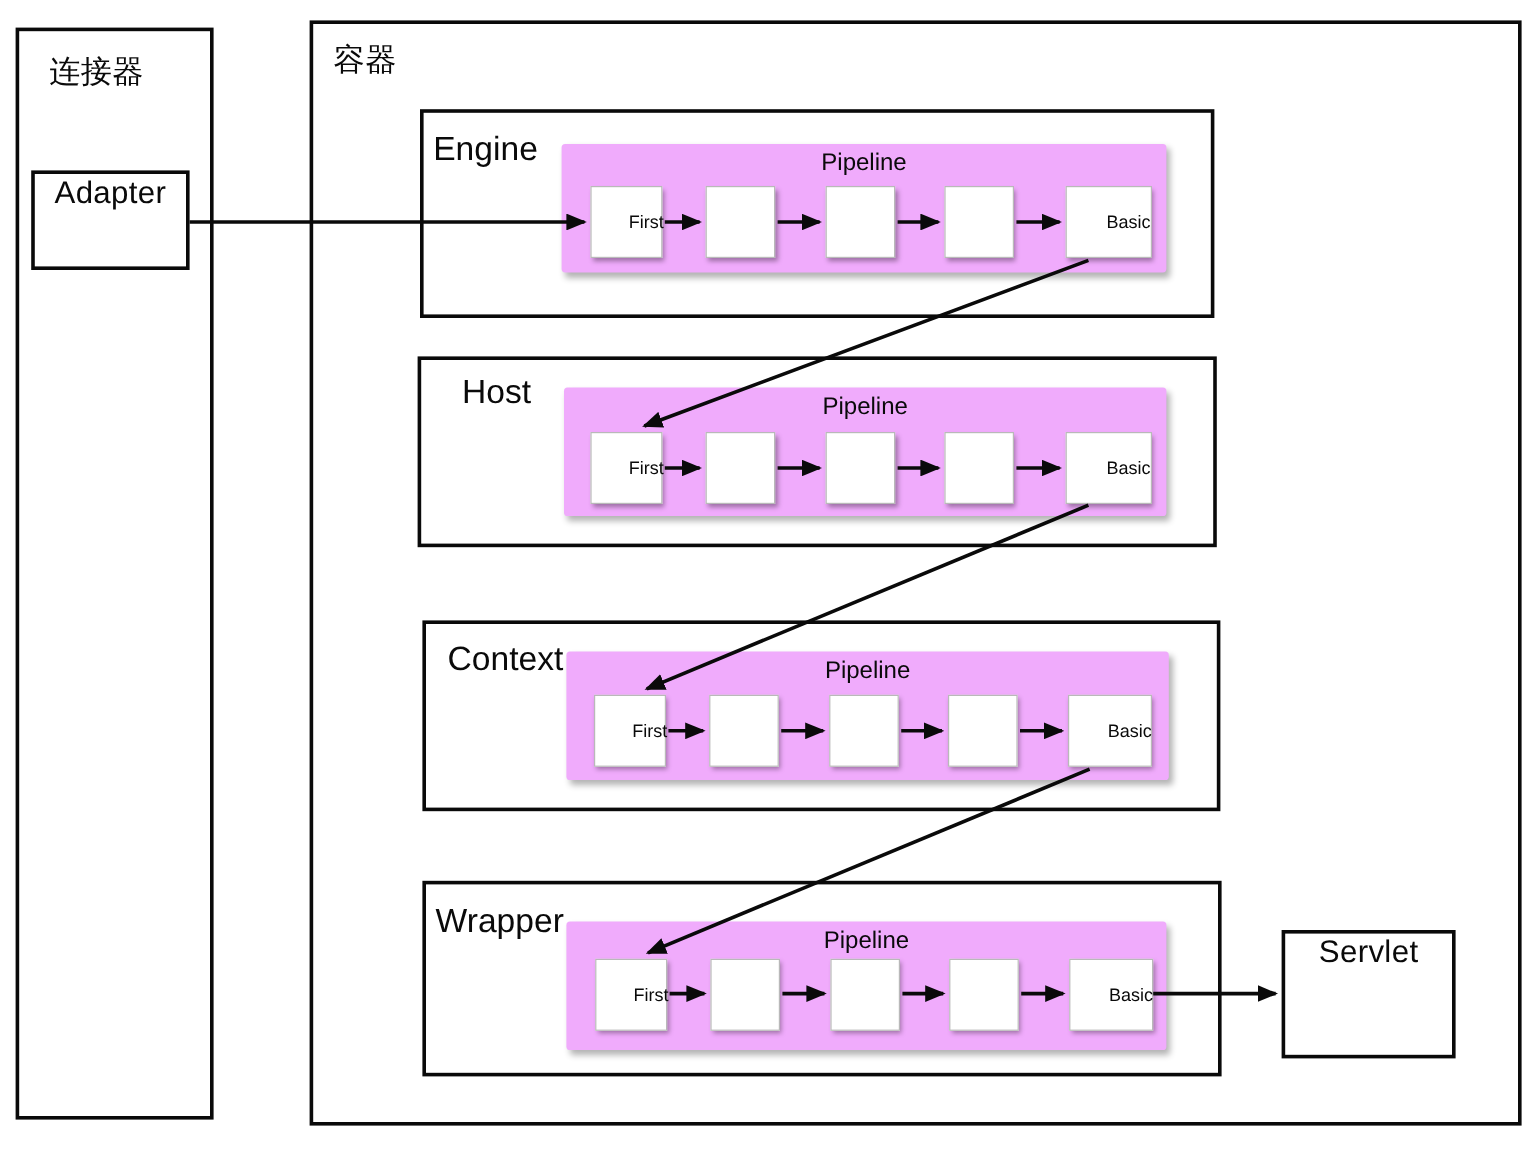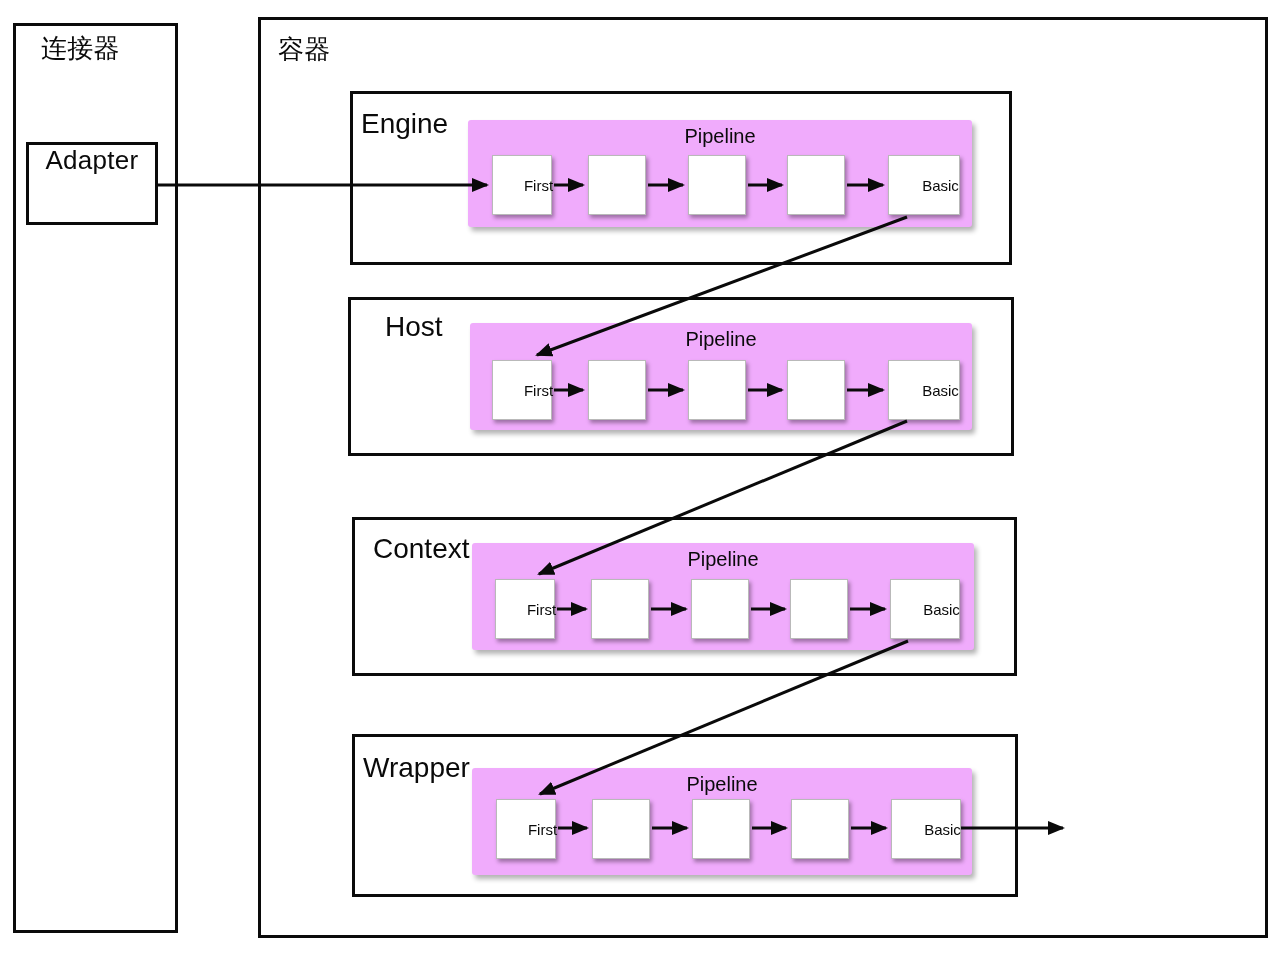--- a/index.html
+++ b/index.html
@@ -27,21 +27,21 @@
   .center-box{display:flex;justify-content:center;}
   .svg-overlay{position:absolute;left:0;top:0;pointer-events:none;}
   .arrow{stroke:#0a0a0a;stroke-width:3;fill:none;}
 </style>
 </head>
 <body>
 
 <div id="canvas">
 
   <div class="abs outline" style="left:13px;top:23px;width:165px;height:910px;"></div>
-  <div class="abs big-label" style="left:41px;top:31px;font-family:Liberation Mono, monospace;">连接器</div>
+  <div class="abs big-label" style="left:41px;top:42px;font-family:Liberation Mono, monospace;">连接器</div>
 
   <div class="abs outline center-box" style="left:26px;top:142px;width:132px;height:83px;">
     <span class="big-label">Adapter</span>
   </div>
 
   <div class="abs outline" style="left:258px;top:17px;width:1010px;height:921px;"></div>
   <div class="abs big-label" style="left:278px;top:32px;">容器</div>
 
   <div class="abs section" style="left:350px;top:91px;width:662px;height:174px;">
     <div class="section-label" style="left:8px;top:14px;">Engine</div>
@@ -84,20 +84,23 @@
   </div>
   <div class="abs pipeline" style="left:472px;top:768px;width:500px;height:107px;">
     <span class="pipeline-label">Pipeline</span>
   </div>
   <div class="abs valve" style="left:496px;top:799px;width:60px;height:60px;">First</div>
   <div class="abs valve" style="left:592px;top:799px;width:58px;height:60px;"></div>
   <div class="abs valve" style="left:692px;top:799px;width:58px;height:60px;"></div>
   <div class="abs valve" style="left:791px;top:799px;width:58px;height:60px;"></div>
   <div class="abs valve" style="left:891px;top:799px;width:70px;height:60px;">Basic</div>
 
+  <div class="abs outline center-box" style="left:1068px;top:775px;width:145px;height:107px;">
+    <span class="big-label">Servlet</span>
+  </div>
 
   <svg class="svg-overlay" width="1280" height="958" viewBox="0 0 1280 958">
     <defs>
       <marker id="ah" markerUnits="userSpaceOnUse" markerWidth="17" markerHeight="14" viewBox="0 0 17 14" refX="15" refY="7" orient="auto">
         <path d="M0,0 L17,7 L0,14 Z" fill="#0a0a0a"></path>
       </marker>
     </defs>
 
     <line class="arrow" x1="158" y1="185" x2="487" y2="185" marker-end="url(#ah)"></line>
 

